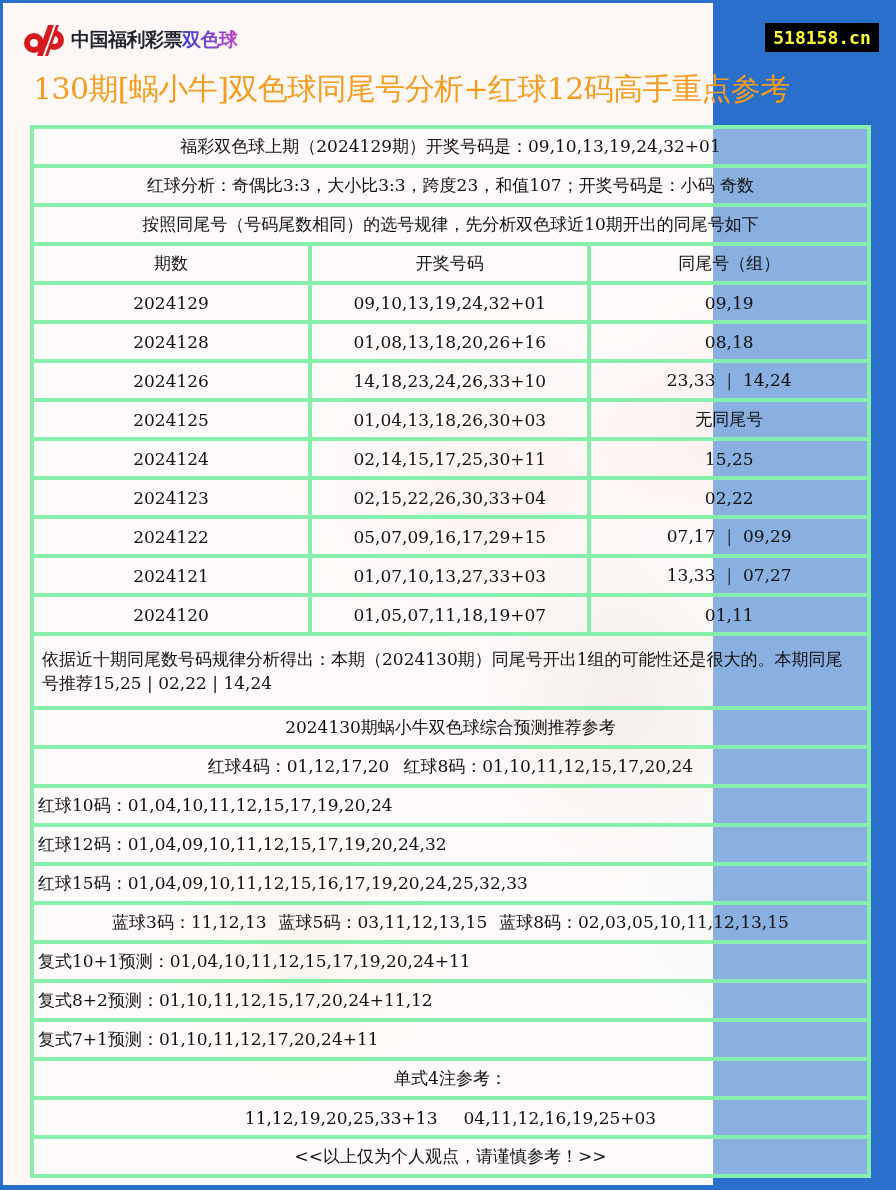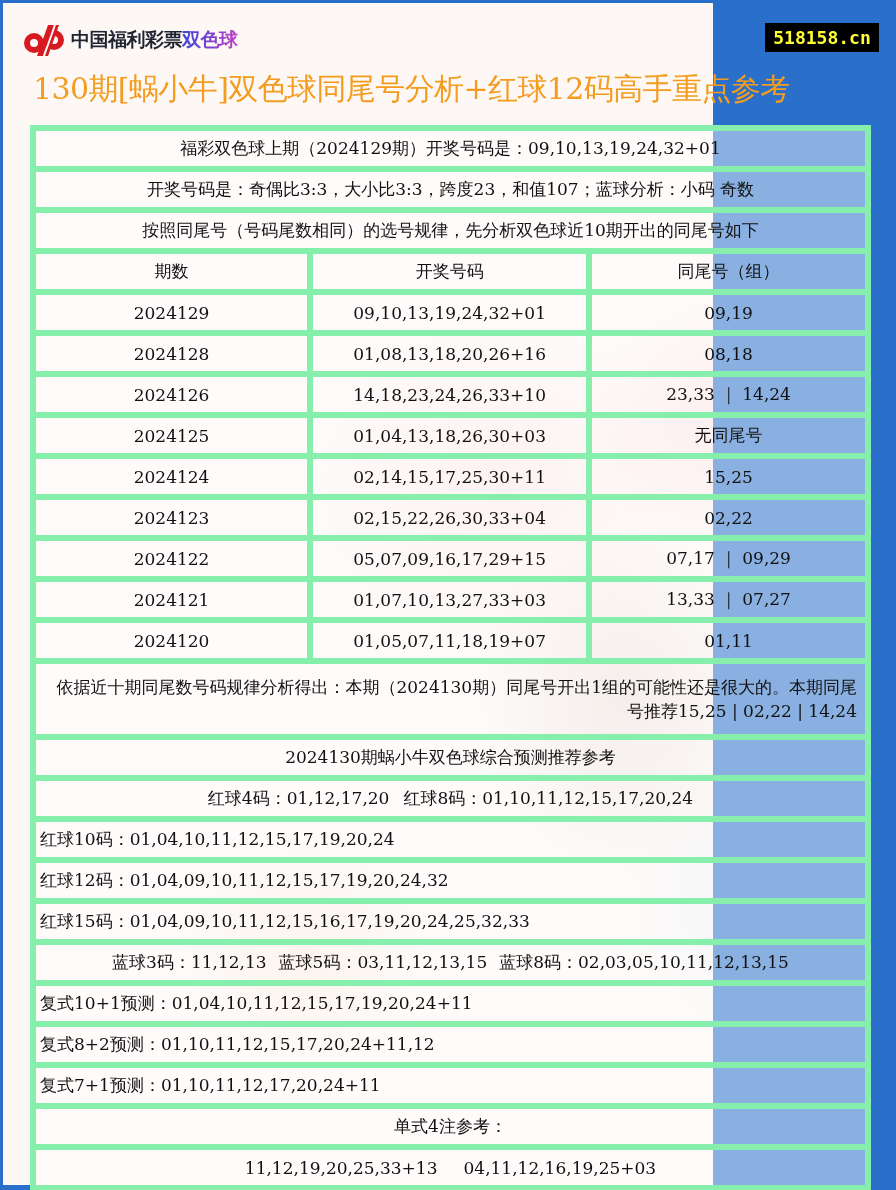--- a/index.html
+++ b/index.html
@@ -37,25 +37,25 @@
   .page-title {
     position: absolute; left: 30px; top: 66px; font-size: 30px; color: #f39c1e;
     white-space: nowrap; letter-spacing: -0.6px;
   }
   table.main {
     position: absolute; left: 30px; top: 125px; width: 841px;
     border-collapse: collapse; font-size: 17px; color: #111;
     background: rgba(255,255,255,0.45);
   }
   table.main td {
-    border: 6px solid #86efac; height: 35px; padding: 0 4px; text-align: center;
+    border: 4px solid #86efac; height: 35px; padding: 0 4px; text-align: center;
     white-space: nowrap;
   }
   table.main td.left { text-align: left; padding-left: 4px; }
-  table.main td.wrap { white-space: normal; text-align: right; height: 66px; line-height: 24px; padding: 2px 8px; }
+  table.main td.wrap { white-space: normal; text-align: left; height: 66px; line-height: 24px; padding: 2px 8px; }
   .gap { display: inline-block; width: 26px; }
 </style>
 </head>
 <body>
 
 <div class="frame">
 
   <div class="logo">
     <svg class="logo-mark" viewBox="0 0 46 34">
       <circle cx="13" cy="20" r="10" fill="#d71920"></circle>
@@ -79,21 +79,21 @@
   <colgroup>
       <col style="width:280px">
       <col style="width:280px">
       <col style="width:281px">
     </colgroup>
   <tbody>
       <tr>
         <td colspan="3">福彩双色球上期（2024129期）开奖号码是：09,10,13,19,24,32+01</td>
       </tr>
   <tr>
-        <td colspan="3">开奖号码是：奇偶比3:3，大小比3:3，跨度23，和值107；蓝球分析：小码 奇数</td>
+        <td colspan="3">红球分析：奇偶比3:3，大小比3:3，跨度23，和值107；开奖号码是：小码 奇数</td>
       </tr>
   <tr>
         <td colspan="3">按照同尾号（号码尾数相同）的选号规律，先分析双色球近10期开出的同尾号如下</td>
       </tr>
   <tr>
     <td>期数</td>
     <td>开奖号码</td>
     <td>同尾号（组）</td>
   </tr>
   <tr>

